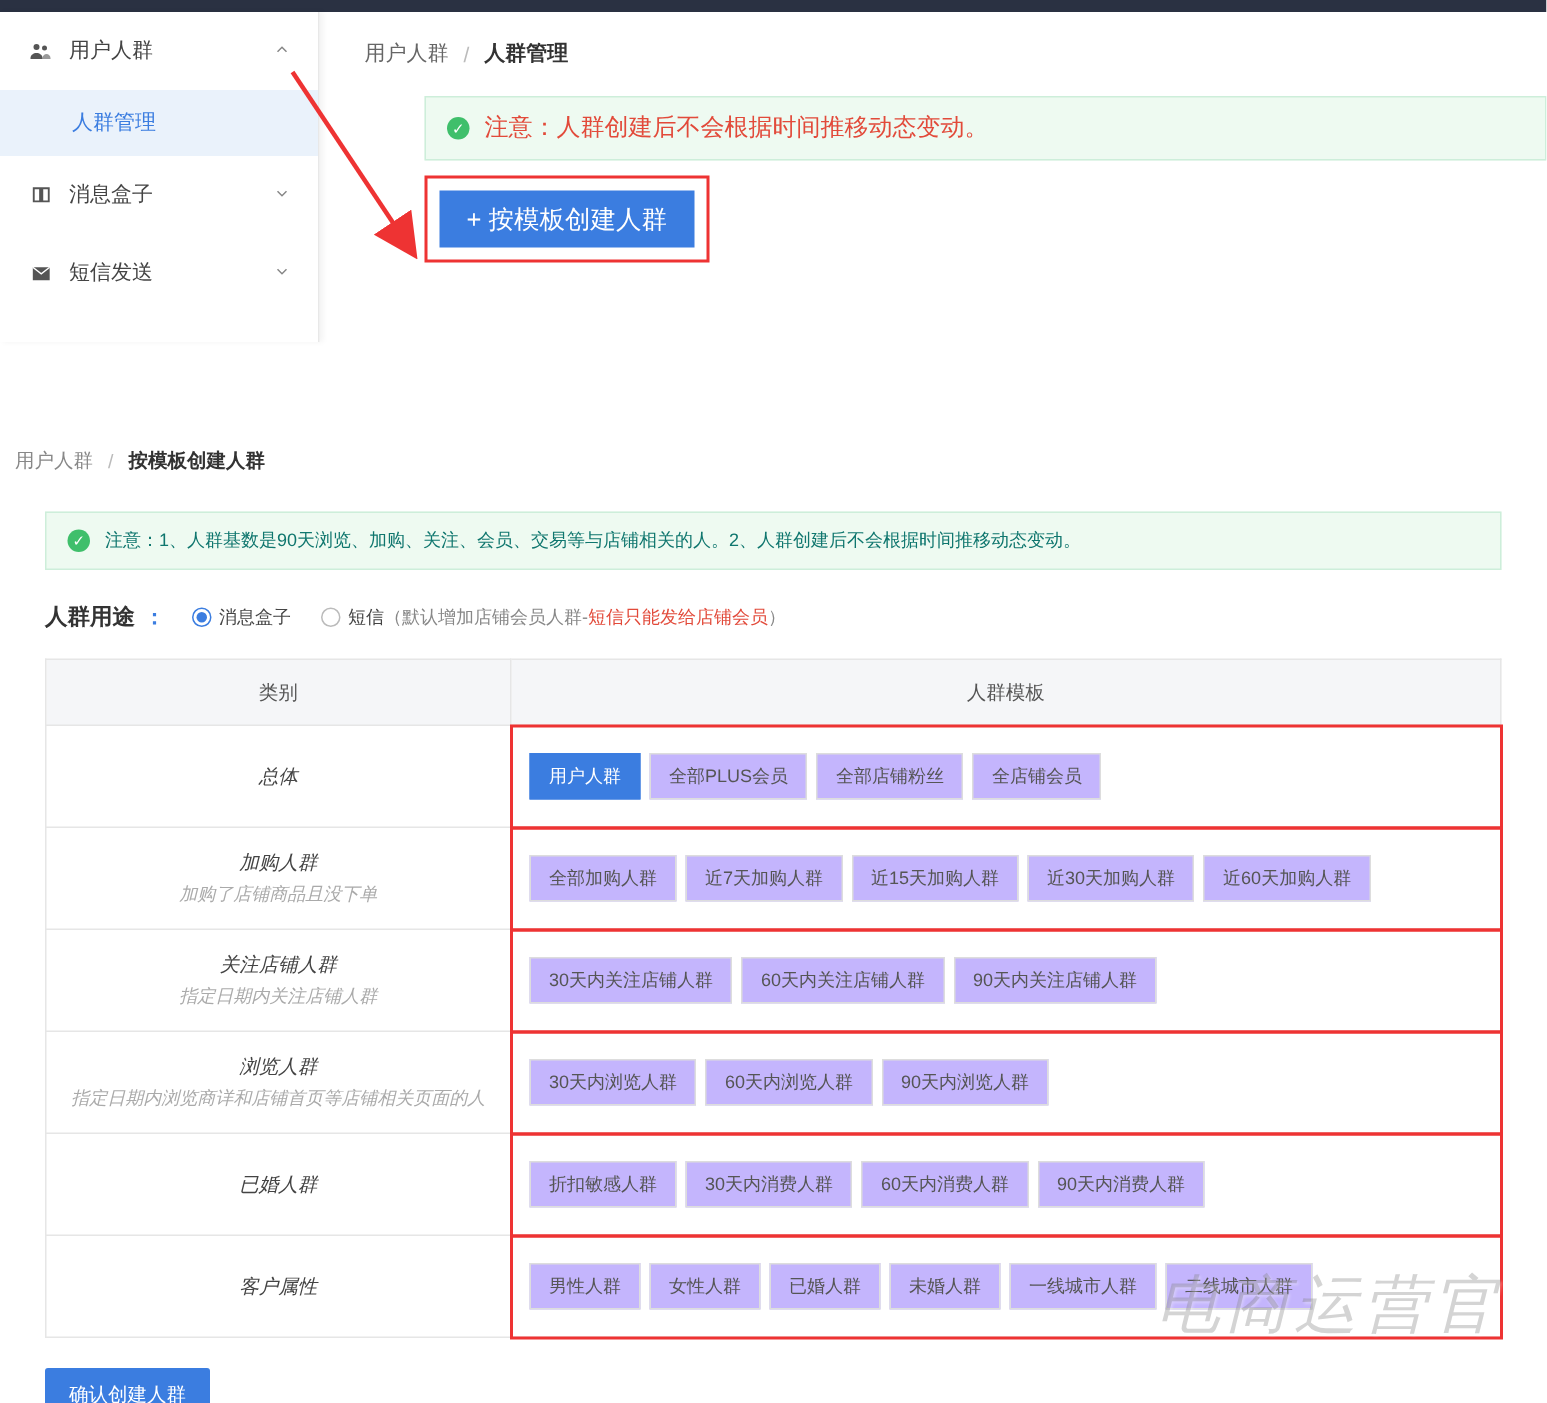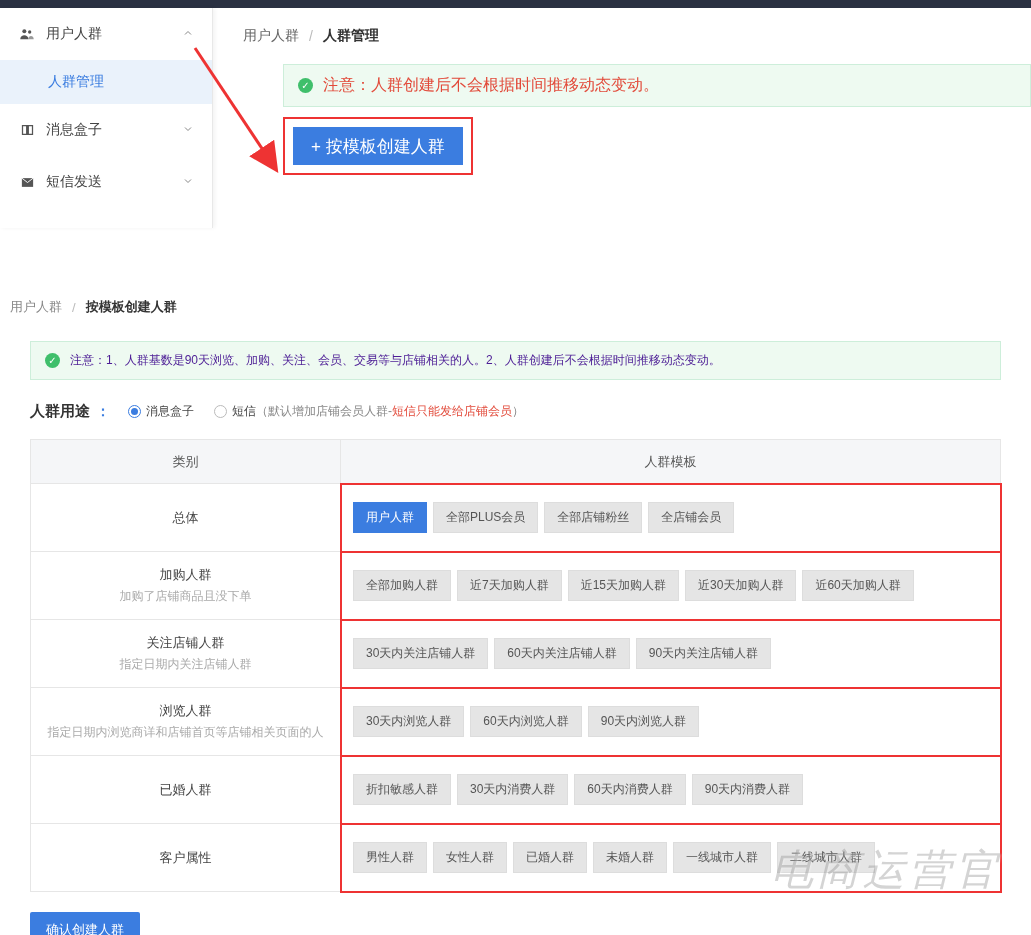--- a/index.html
+++ b/index.html
@@ -20,37 +20,37 @@
 .alert .check { width: 15px; height: 15px; border-radius: 50%; background: #3fbf6b; color: #fff; display: inline-flex; align-items: center; justify-content: center; font-size: 10px; margin-right: 10px; flex-shrink: 0; }
 .alert .txt { color: #e24a3a; font-size: 16px; }
 .btn-primary { display: inline-flex; align-items: center; justify-content: center; background: #3b7de0; color: #fff; border: none; padding: 0 18px; height: 38px; font-size: 17px; cursor: pointer; margin-top: 20px; }
 .redbox1 { border: 2px solid #e33; padding: 8px; display: inline-block; margin-top: 10px; }
 .arrow { position: absolute; left: -28px; top: 30px; pointer-events: none; }
 .section2 { padding: 20px 10px 30px 10px; }
 .breadcrumb2 { display: flex; align-items: center; color: #888; font-size: 13px; margin: 50px 0 25px 0; }
 .breadcrumb2 .sep { margin: 0 10px; color: #bbb; }
 .breadcrumb2 .cur { color: #333; font-weight: 600; }
 .alert2 { display: flex; align-items: center; background: #eefaf1; border: 1px solid #cdeeda; padding: 10px 14px; margin: 0 20px; }
-.alert2 .txt { color: #4c1d95; font-size: 12px; }
+.alert2 .txt { color: #0f766e; font-size: 12px; }
 .purpose-row { display: flex; align-items: center; padding: 22px 20px 18px 20px; font-size: 14px; }
 .purpose-row .plabel { color: #333; font-weight: 600; font-size: 15px; margin-right: 6px; }
 .purpose-row .colon { color: #3b7de0; font-weight: 600; margin-right: 18px; }
 .radio-wrap { display: inline-flex; align-items: center; margin-right: 20px; cursor: pointer; font-size: 12px; color: #444; }
 .radio-wrap .circle { width: 13px; height: 13px; border: 1px solid #3b7de0; border-radius: 50%; margin-right: 5px; display: inline-flex; align-items: center; justify-content: center; }
 .radio-wrap .circle.inner::after { content: ""; width: 7px; height: 7px; background: #3b7de0; border-radius: 50%; }
 .radio-wrap.unsel .circle { border-color: #bbb; }
 .radio-wrap .note { color: #888; }
 .radio-wrap .note .red { color: #e24a3a; }
 .tbl { width: calc(100% - 40px); margin: 0 20px; border-collapse: collapse; border: 1px solid #e6e6e6; }
 .tbl th { background: #f5f6f8; font-weight: 500; color: #555; height: 44px; border: 1px solid #e6e6e6; font-size: 13px; }
 .tbl th:first-child { width: 310px; }
 .tbl td { border: 1px solid #e6e6e6; padding: 14px 12px; font-size: 13px; vertical-align: middle; }
-.cat-cell { text-align: center; color: #444; }
+.cat-cell { text-align: center; color: #444; font-style: italic; }
 .cat-cell .sub { color: #aaa; font-size: 12px; margin-top: 4px; }
-.tag { display: inline-block; border: 1px solid #ddd; padding: 6px 12px; margin: 4px 6px 4px 0; font-size: 12px; color: #555; cursor: pointer; background: #e5e5e5; }
+.tag { display: inline-block; border: 1px solid #ddd; padding: 6px 12px; margin: 4px 6px 4px 0; font-size: 12px; color: #555; cursor: pointer; background: #c4b5fd; }
 .tag.active { background: #3b7de0; border-color: #3b7de0; color: #fff; }
 .redbox2 { outline: 2px solid #e33; outline-offset: -1px; }
 .confirm-btn { display: inline-block; background: #3b7de0; color: #fff; border: none; padding: 9px 16px; font-size: 13px; margin: 20px 0 0 20px; cursor: pointer; border-radius: 2px; }
 .watermark { position: relative; float: right; margin-top: -50px; margin-right: 20px; font-size: 42px; color: rgba(120,120,120,0.32); font-family: "KaiTi","STKaiti",serif; font-style: italic; letter-spacing: 4px; text-shadow: 1px 1px 2px rgba(255,255,255,0.3); pointer-events: none; }
 </style>
 </head>
 <body>
 
 <div class="topbar"></div>
 

